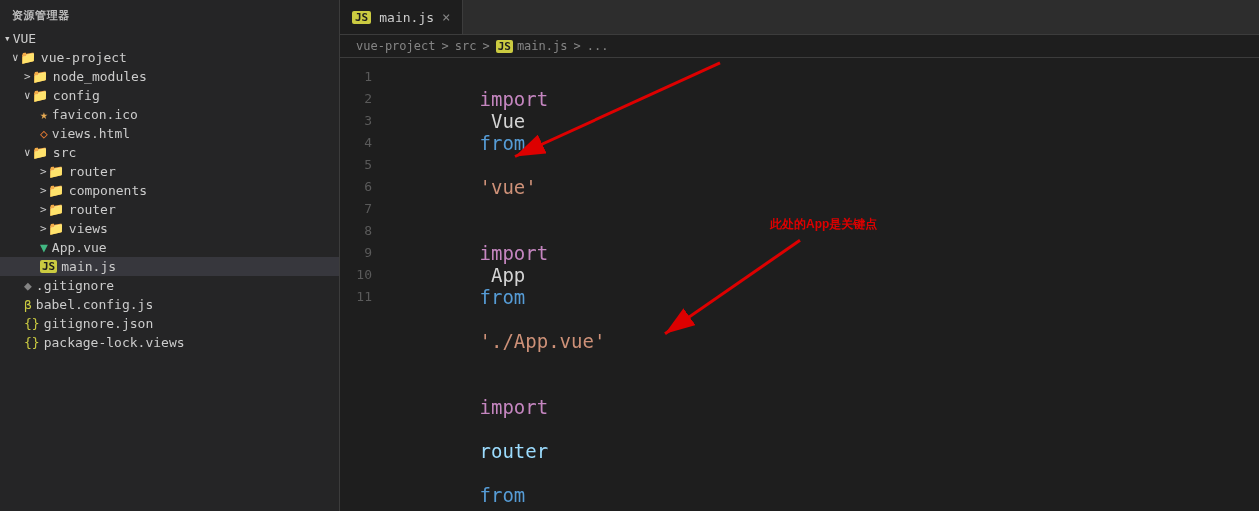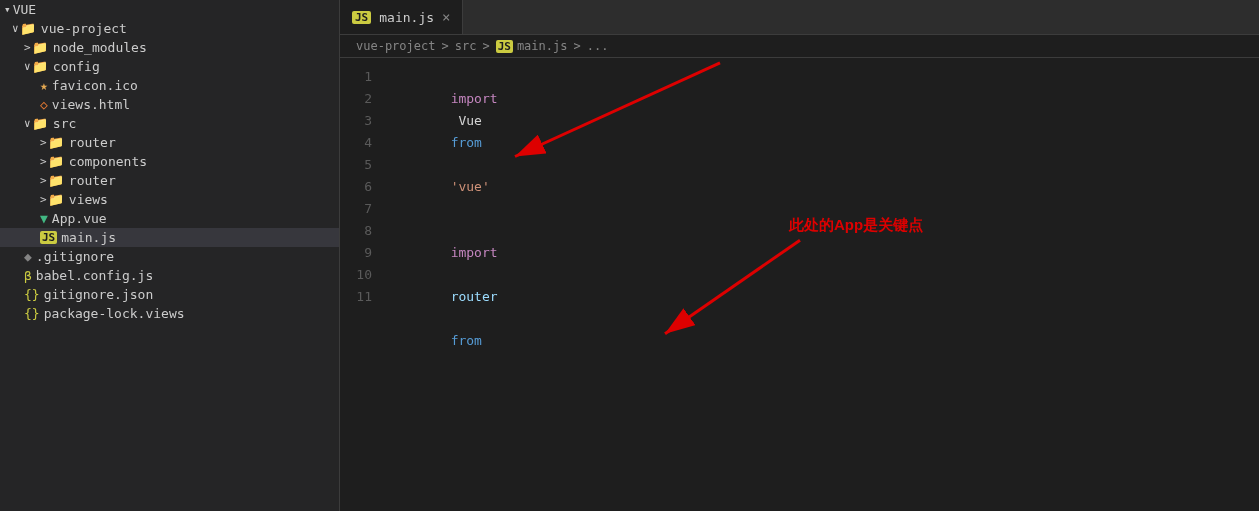--- a/index.html
+++ b/index.html
@@ -150,21 +150,21 @@
     }
 
     .code-lines {
       flex: 1;
       padding-right: 16px;
     }
 
     .code-line {
       line-height: 22px;
       white-space: pre;
-      font-size: 13px;
+      font-size: 19px;
     }
 
     
     .kw { color: #c586c0; }       
     .kw2 { color: #569cd6; }       
     .str { color: #ce9178; }       
     .plain { color: #d4d4d4; }
     .router-highlight {
       color: #9cdcfe;
     }
@@ -186,20 +186,21 @@
       font-size: 14px;
       font-family: 'Microsoft YaHei', sans-serif;
       font-weight: bold;
       pointer-events: none;
     }
   </style>
 </head>
 <body>
 
 <div class="sidebar">
+  <div class="sidebar-title">资源管理器</div>
 
   <div class="tree-item" style="padding-left:4px;">
     <span class="chevron">▾</span>
     <span>VUE</span>
   </div>
 
   <div class="tree-item" style="padding-left:12px;">
     <span class="chevron">∨</span>
     <span class="icon folder-icon">📁</span>
     <span>vue-project</span>
@@ -328,20 +329,27 @@
     <div class="code-lines">
 
       <div class="code-line">
         <span class="kw">import</span>
         <span class="plain"> Vue </span>
         <span class="kw2">from</span>
         <span class="plain"> </span>
         <span class="str">'vue'</span>
       </div>
 
+      <div class="code-line">
+        <span class="kw">import</span>
+        <span class="plain"> App </span>
+        <span class="kw2">from</span>
+        <span class="plain"> </span>
+        <span class="str">'./App.vue'</span>
+      </div>
 
       <div class="code-line">
         <span class="kw">import</span>
         <span class="plain"> </span>
         <span class="router-highlight">router</span>
         <span class="plain"> </span>
         <span class="kw2">from</span>
         <span class="plain"> </span>
         
       </div>
@@ -358,15 +366,15 @@
           <polygon points="0 0, 10 3.5, 0 7" fill="#dd0000"></polygon>
         </marker>
       </defs>
 
       <line x1="380" y1="5" x2="175" y2="100" stroke="#dd0000" stroke-width="3" marker-end="url(#arrowhead1)"></line>
 
       <line x1="460" y1="185" x2="325" y2="280" stroke="#dd0000" stroke-width="3" marker-end="url(#arrowhead2)"></line>
 
     </svg>
 
-    <div class="annotation" style="left: 449px; top: 158px; font-size:15px; color:#dd0000;">此处的App是关键点</div>
+    <div class="annotation" style="left: 430px; top: 158px; font-size:12px; color:#dd0000;">此处的App是关键点</div>
   </div>
 </div>
 
 </body></html>

